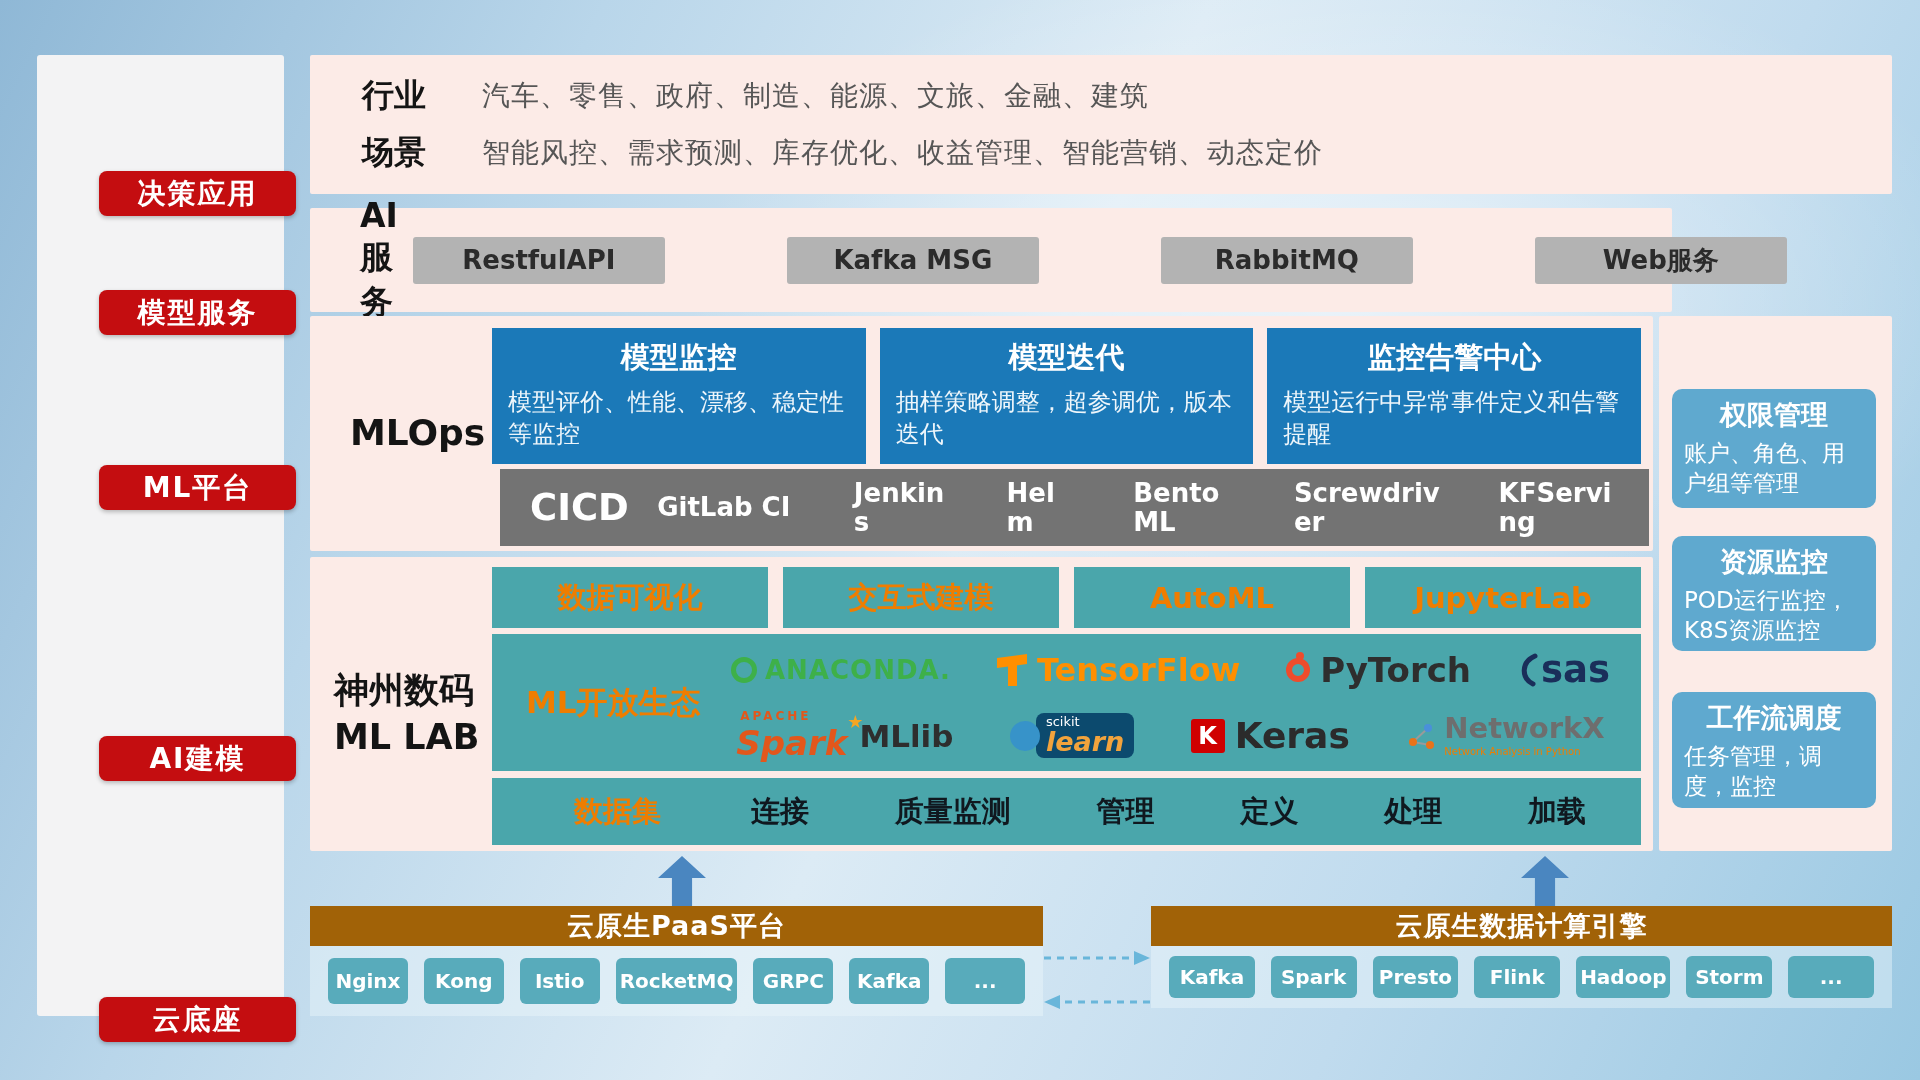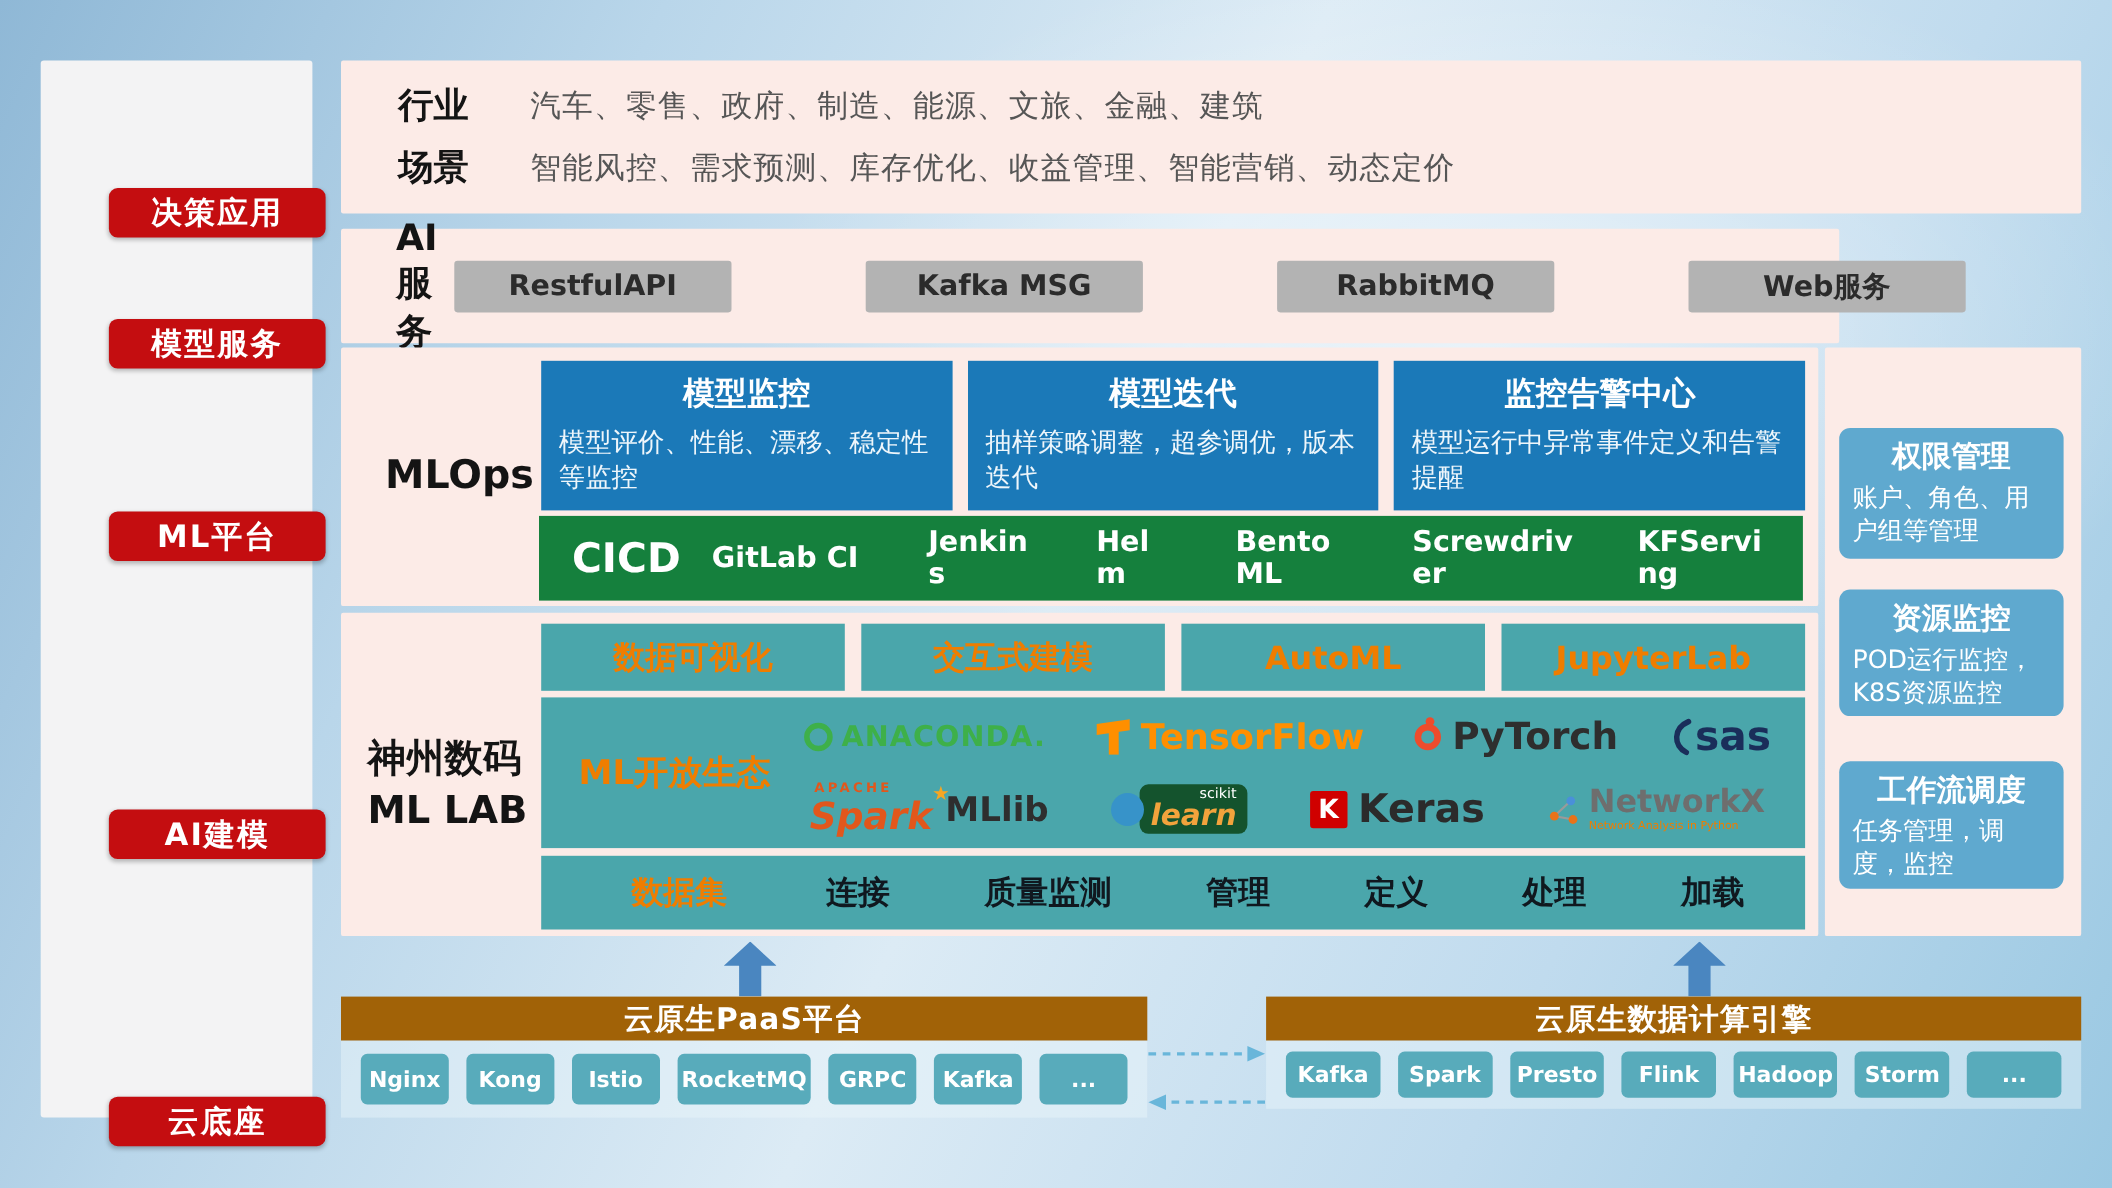--- a/index.html
+++ b/index.html
@@ -33,21 +33,21 @@
   .gray-btn{width:252px;height:47px;background:#b3b3b3;color:#2b2b2b;font-size:26px;font-weight:bold;
     display:flex;align-items:center;justify-content:center;border-radius:3px}
 
   
   .mlops{left:310px;top:316px;width:1343px;height:235px}
   .mlops-label{position:absolute;left:40px;top:96px;font-size:36px;font-weight:bold;color:#141414}
   .mlops-cards{position:absolute;left:182px;top:12px;width:1149px;height:136px;display:flex;gap:14px}
   .blue-card{flex:1;background:#1b79b8;color:#fff;padding:10px 16px}
   .blue-card .t{font-size:29px;font-weight:bold;text-align:center;margin-bottom:8px}
   .blue-card .d{font-size:24px;line-height:1.35;color:#eef6fb}
-  .cicd{position:absolute;left:180px;top:153px;width:1149px;height:77px;background:#15803d;display:flex;align-items:center;color:#fff}
+  .cicd{position:absolute;left:190px;top:153px;width:1149px;height:77px;background:#737373;display:flex;align-items:center;color:#fff}
   .cicd-label{font-size:37px;font-weight:bold;margin-left:30px}
   .cicd-items{flex:1;display:flex;justify-content:space-around;align-items:center;font-size:26px;font-weight:600}
   .cicd-items span{word-break:break-all;line-height:1.1;text-align:left}
   .ci-1{width:140px}.ci-2{width:96px}.ci-3{width:70px}.ci-4{width:104px}.ci-5{width:148px}.ci-6{width:122px}
 
   
   .mon{left:1659px;top:316px;width:233px;height:535px}
   .mon-title{position:absolute;top:18px;width:100%;text-align:center;font-size:31px;font-weight:bold;color:#17375e}
   .mon-card{position:absolute;left:13px;width:204px;background:#5fa9cf;border-radius:10px;color:#fff;padding:8px 12px}
   .mc1{top:73px;height:119px}.mc2{top:220px;height:115px}.mc3{top:376px;height:116px}
@@ -79,21 +79,21 @@
 
   .sas-text{color:#1a2e5a;font-weight:bold;font-size:37px;margin-left:2px}
 
   .spark-wrap{display:flex;flex-direction:column;align-items:flex-start;margin-right:12px}
   .spark-apache{font-size:12px;letter-spacing:3px;color:#e2571c;font-weight:bold;margin-left:4px}
   .spark-text{color:#e2571c;font-weight:bold;font-size:34px;font-style:italic;position:relative}
   .spark-star{position:absolute;top:-12px;right:-16px;font-size:18px;font-style:normal;color:#f5a623}
   .mllib-text{color:#2e2e2e;font-weight:bold;font-size:31px}
 
   .sk-circle{width:30px;height:30px;border-radius:50%;background:#3793c9;margin-right:-4px;z-index:1}
-  .sk-col{display:flex;flex-direction:column;align-items:flex-end;background:#14532d;border-radius:8px;padding:2px 10px}
+  .sk-col{display:flex;flex-direction:column;align-items:flex-start;background:#0c4a6e;border-radius:8px;padding:2px 10px}
   .sk-top{color:#fff;font-size:13px;line-height:1}
   .sk-learn{color:#f2a33c;font-weight:bold;font-style:italic;font-size:27px;line-height:1.05}
 
   .keras-box{width:34px;height:34px;background:#d00000;color:#fff;font-weight:bold;font-size:24px;
     display:flex;align-items:center;justify-content:center;margin-right:10px;border-radius:3px}
   .keras-text{color:#2b2b2b;font-weight:600;font-size:36px}
 
   .nx-col{display:flex;flex-direction:column;align-items:flex-start;margin-left:8px}
   .nx-text{color:#6e6e6e;font-weight:bold;font-size:29px;line-height:1}
   .nx-sub{color:#ef7d00;font-size:10px;margin-top:3px}

